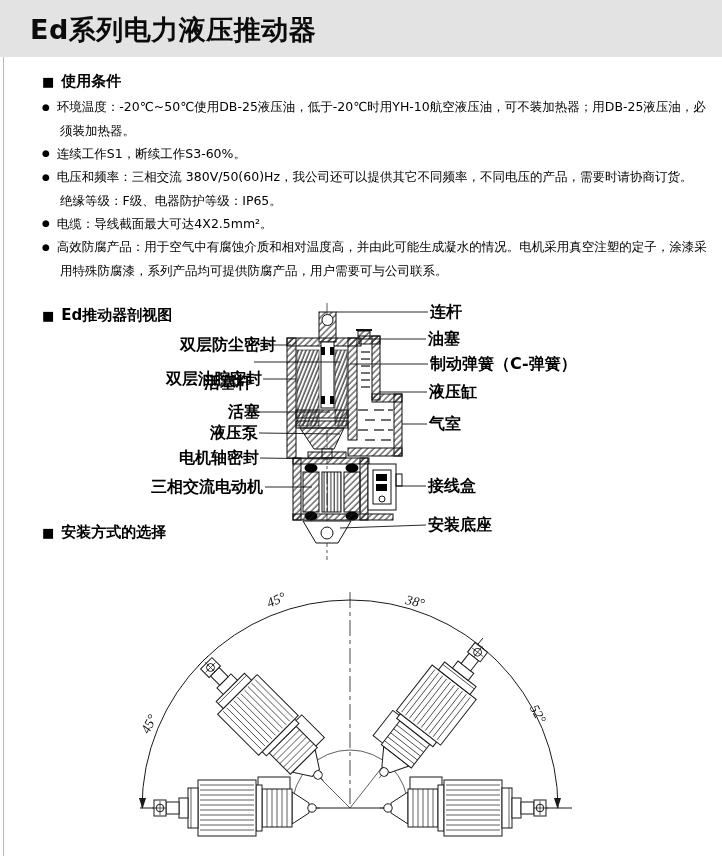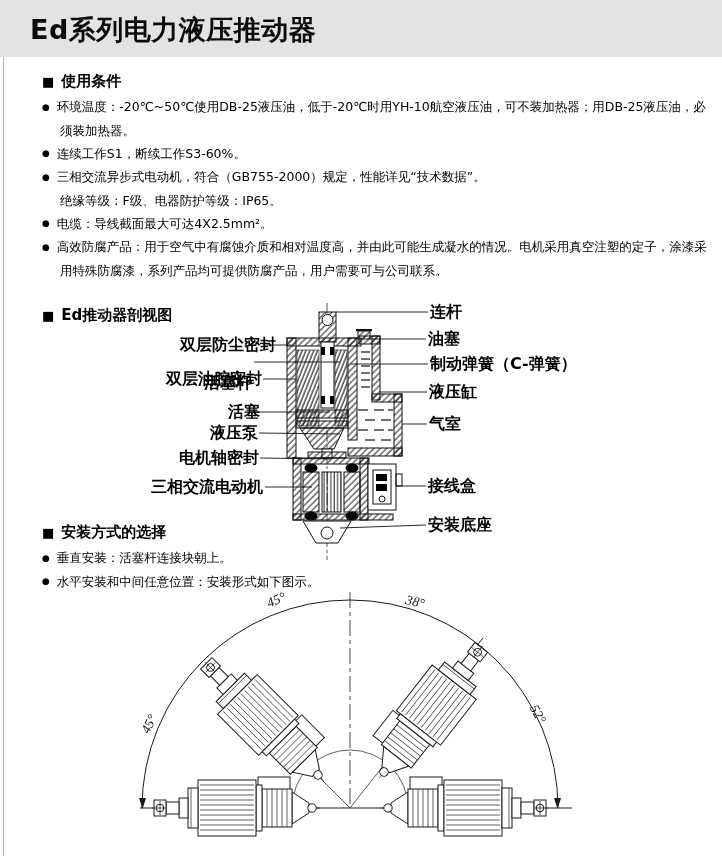--- a/index.html
+++ b/index.html
@@ -28,21 +28,21 @@
   </div>
   <div class="vrule"></div>
 
   <div class="sec-head" style="top:72px;">
     <span class="sq">■</span><span>使用条件</span>
   </div>
   <div class="tblock" style="top:95px;">
     <div class="ln"><span class="dot">●</span><span>环境温度：-20℃~50℃使用DB-25液压油，低于-20℃时用YH-10航空液压油，可不装加热器；用DB-25液压油，必</span></div>
     <div class="ln cont"><span>须装加热器。</span></div>
     <div class="ln"><span class="dot">●</span><span>连续工作S1，断续工作S3-60%。</span></div>
-    <div class="ln"><span class="dot">●</span><span>三相交流异步式电动机，符合（GB755-2000）规定，性能详见“技术数据”。</span></div>
+    <div class="ln"><span class="dot">●</span><span>电压和频率：三相交流 380V/50(60)Hz，我公司还可以提供其它不同频率，不同电压的产品，需要时请协商订货。</span></div>
     <div class="ln cont"><span>绝缘等级：F级、电器防护等级：IP65。</span></div>
     <div class="ln"><span class="dot">●</span><span>电缆：导线截面最大可达4X2.5mm²。</span></div>
     <div class="ln"><span class="dot">●</span><span>高效防腐产品：用于空气中有腐蚀介质和相对温度高，并由此可能生成凝水的情况。电机采用真空注塑的定子，涂漆采</span></div>
     <div class="ln cont"><span>用特殊防腐漆，系列产品均可提供防腐产品，用户需要可与公司联系。</span></div>
   </div>
 
   <div class="sec-head" style="top:306px;">
     <span class="sq">■</span><span>Ed推动器剖视图</span>
   </div>
 
@@ -176,24 +176,20 @@
     <div class="lbl" style="top:32px;left:428px;">油塞</div>
     <div class="lbl" style="top:57px;left:430px;">制动弹簧（C-弹簧）</div>
     <div class="lbl" style="top:85px;left:429px;">液压缸</div>
     <div class="lbl" style="top:117px;left:429px;">气室</div>
     <div class="lbl" style="top:179px;left:428px;">接线盒</div>
     <div class="lbl" style="top:218px;left:428px;">安装底座</div>
   </div>
 
   <div class="sec-head" style="top:523px;">
     <span class="sq">■</span><span>安装方式的选择</span>
-  </div>
-  <div class="tblock" style="top:546px;">
-    <div class="ln"><span class="dot">●</span><span>垂直安装：活塞杆连接块朝上。</span></div>
-    <div class="ln"><span class="dot">●</span><span>水平安装和中间任意位置：安装形式如下图示。</span></div>
   </div>
 
   <div class="fig" style="top:588px;width:722px;height:268px;">
     <svg width="722" height="268" viewBox="0 588 722 268">
       <defs>
         <g id="thruster" stroke="#1a1a1a" fill="#fff" stroke-width="1">
           <line x1="8" y1="0" x2="-162" y2="0" stroke-width="0.6" stroke-dasharray="10 3 3 3"></line>
           <rect x="-54" y="-31" width="32" height="13"></rect>
           <polygon points="-3,-5 -20,-16 -20,16 -3,5"></polygon>
           <circle cx="0" cy="0" r="4.2"></circle>

